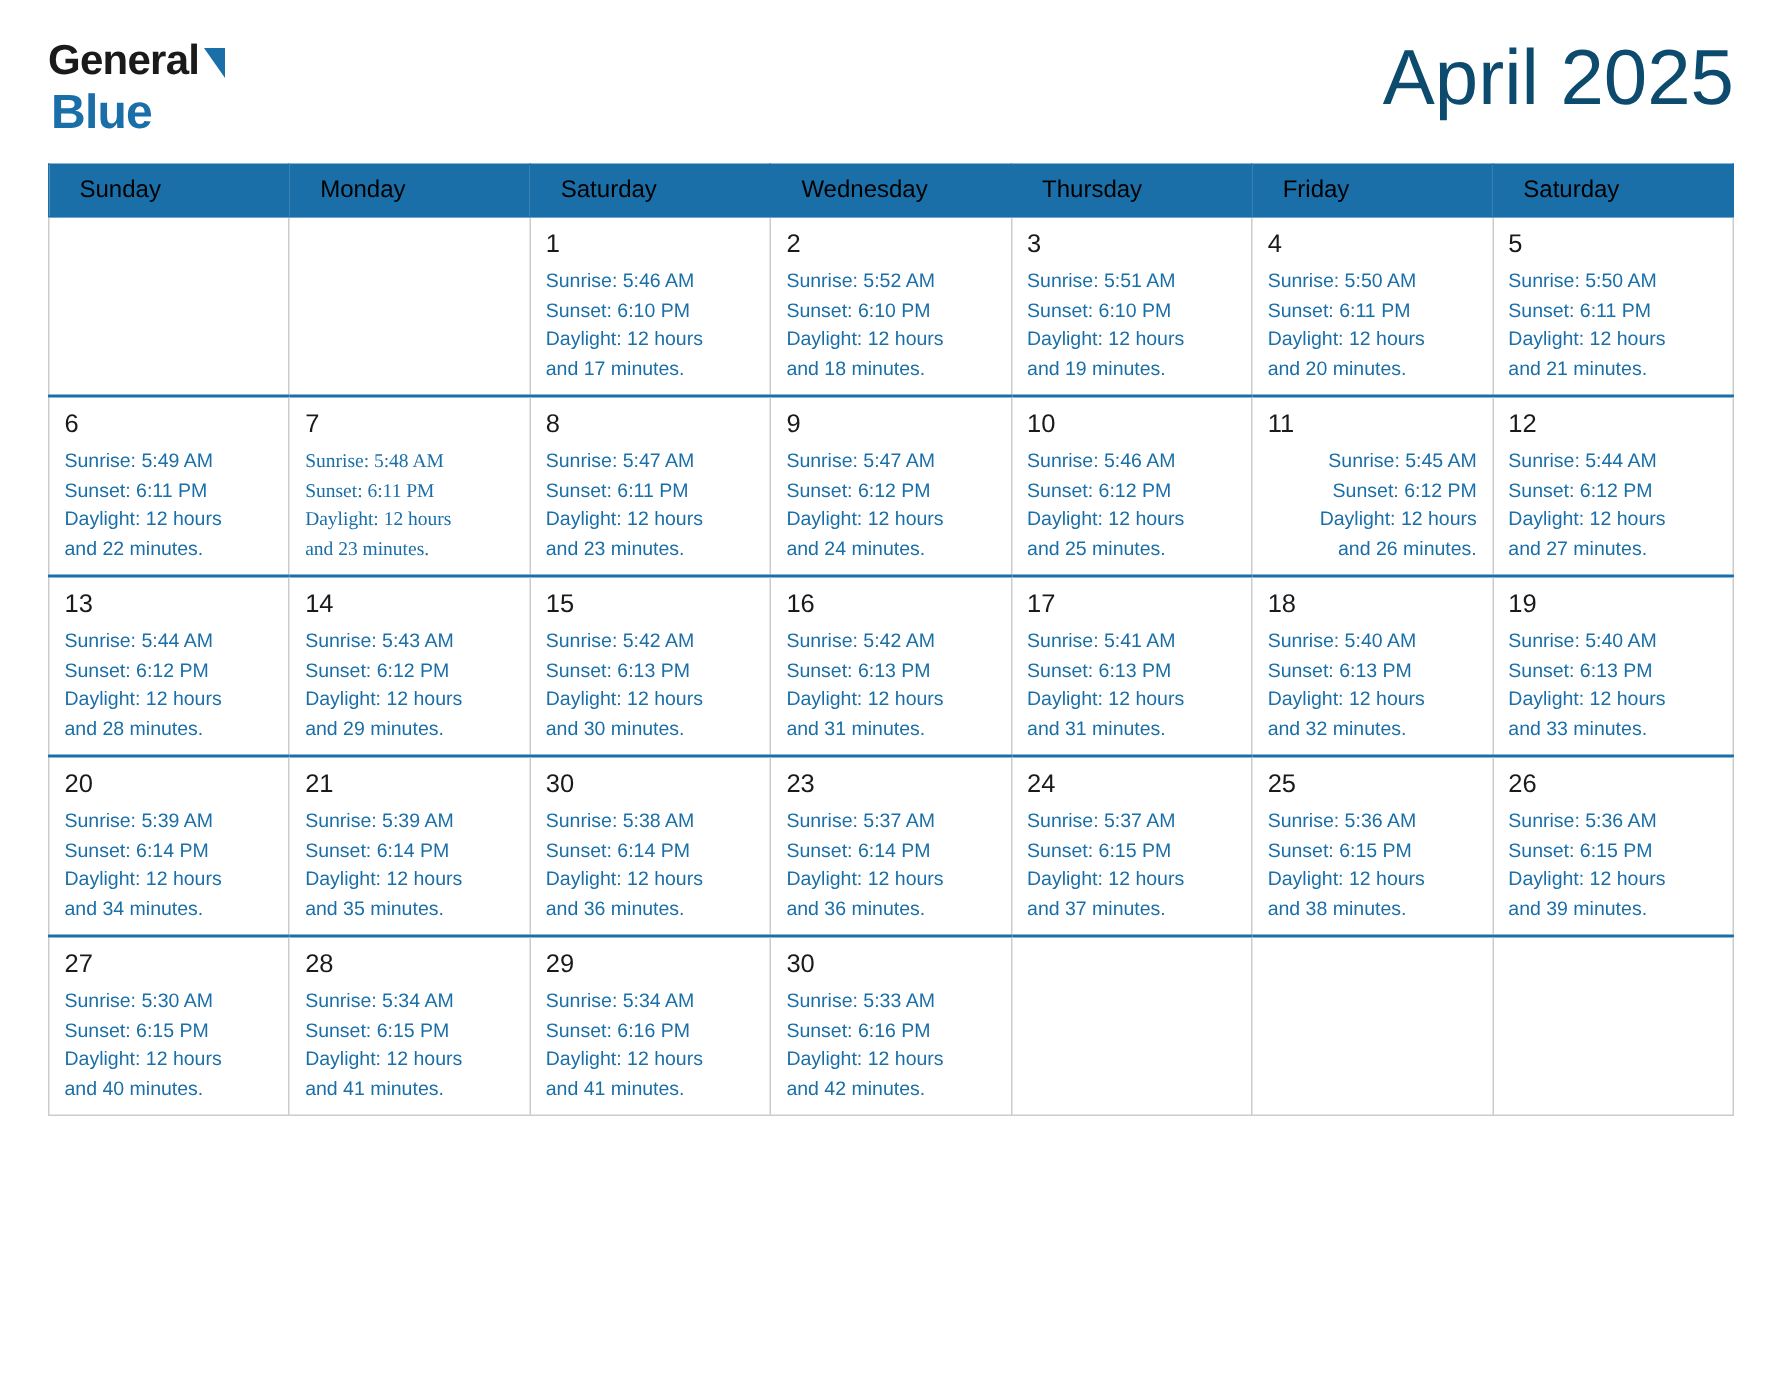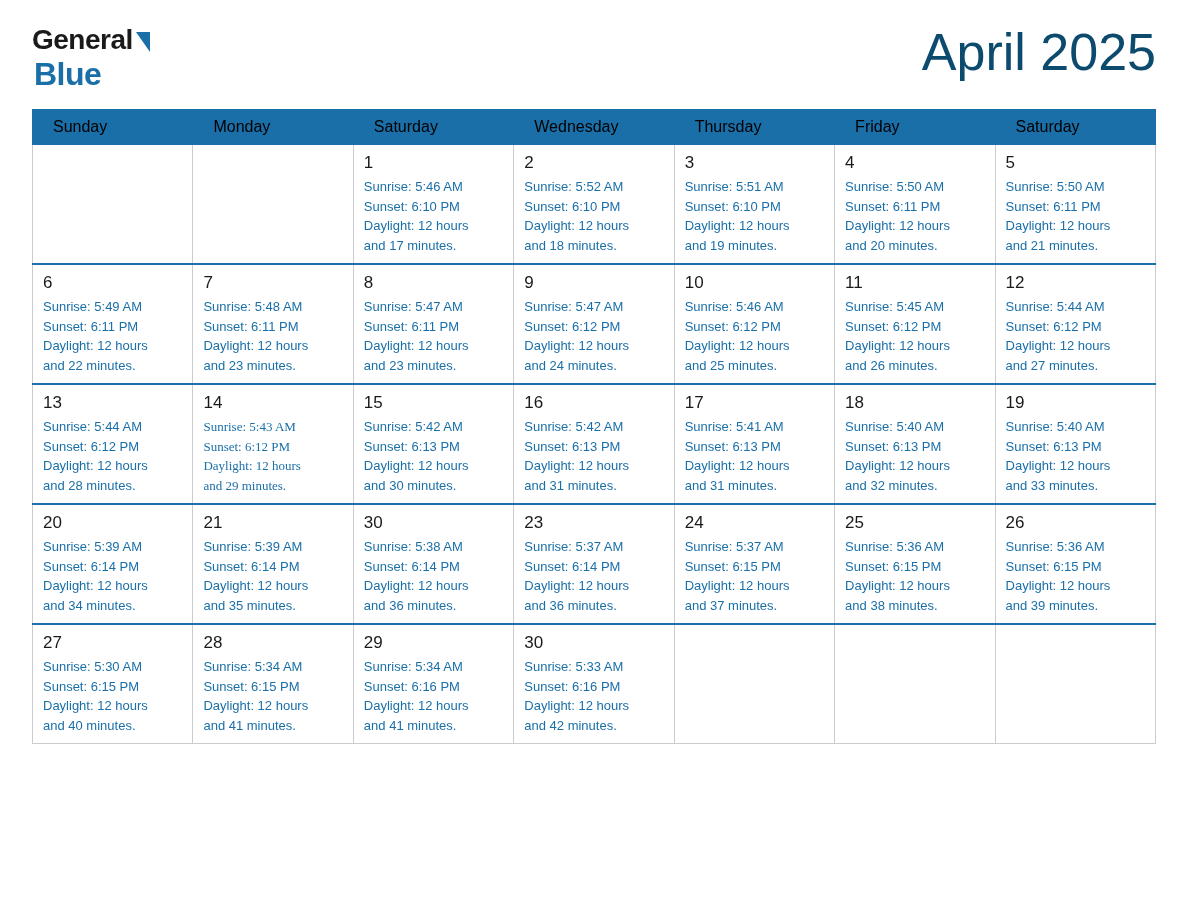--- a/index.html
+++ b/index.html
@@ -178,21 +178,21 @@
       <tr class="row-divider">
         <td>
           <span class="day-number">6</span>
           <div class="day-info" style="white-space: pre-line;">Sunrise: 5:49 AM
 Sunset: 6:11 PM
 Daylight: 12 hours
 and 22 minutes.</div>
         </td>
         <td>
           <span class="day-number">7</span>
-          <div class="day-info" style="white-space: pre-line;">Sunrise: 5:48 AM
+          <div class="day-info" style="white-space: pre-line; font-family: Liberation Serif, serif;">Sunrise: 5:48 AM
 Sunset: 6:11 PM
 Daylight: 12 hours
 and 23 minutes.</div>
         </td>
         <td>
           <span class="day-number">8</span>
           <div class="day-info" style="white-space: pre-line;">Sunrise: 5:47 AM
 Sunset: 6:11 PM
 Daylight: 12 hours
 and 23 minutes.</div>
@@ -206,21 +206,21 @@
         </td>
         <td>
           <span class="day-number">10</span>
           <div class="day-info" style="white-space: pre-line;">Sunrise: 5:46 AM
 Sunset: 6:12 PM
 Daylight: 12 hours
 and 25 minutes.</div>
         </td>
         <td>
           <span class="day-number">11</span>
-          <div class="day-info" style="white-space: pre-line;">Sunrise: 5:45 AM
+          <div class="day-info" style="white-space: pre-line; text-align: right;">Sunrise: 5:45 AM
 Sunset: 6:12 PM
 Daylight: 12 hours
 and 26 minutes.</div>
         </td>
         <td>
           <span class="day-number">12</span>
           <div class="day-info" style="white-space: pre-line;">Sunrise: 5:44 AM
 Sunset: 6:12 PM
 Daylight: 12 hours
 and 27 minutes.</div>
@@ -229,21 +229,21 @@
       <tr class="row-divider">
         <td>
           <span class="day-number">13</span>
           <div class="day-info" style="white-space: pre-line;">Sunrise: 5:44 AM
 Sunset: 6:12 PM
 Daylight: 12 hours
 and 28 minutes.</div>
         </td>
         <td>
           <span class="day-number">14</span>
-          <div class="day-info" style="white-space: pre-line; font-family: Liberation Serif, serif;">Sunrise: 5:43 AM
+          <div class="day-info" style="white-space: pre-line;">Sunrise: 5:43 AM
 Sunset: 6:12 PM
 Daylight: 12 hours
 and 29 minutes.</div>
         </td>
         <td>
           <span class="day-number">15</span>
           <div class="day-info" style="white-space: pre-line;">Sunrise: 5:42 AM
 Sunset: 6:13 PM
 Daylight: 12 hours
 and 30 minutes.</div>

